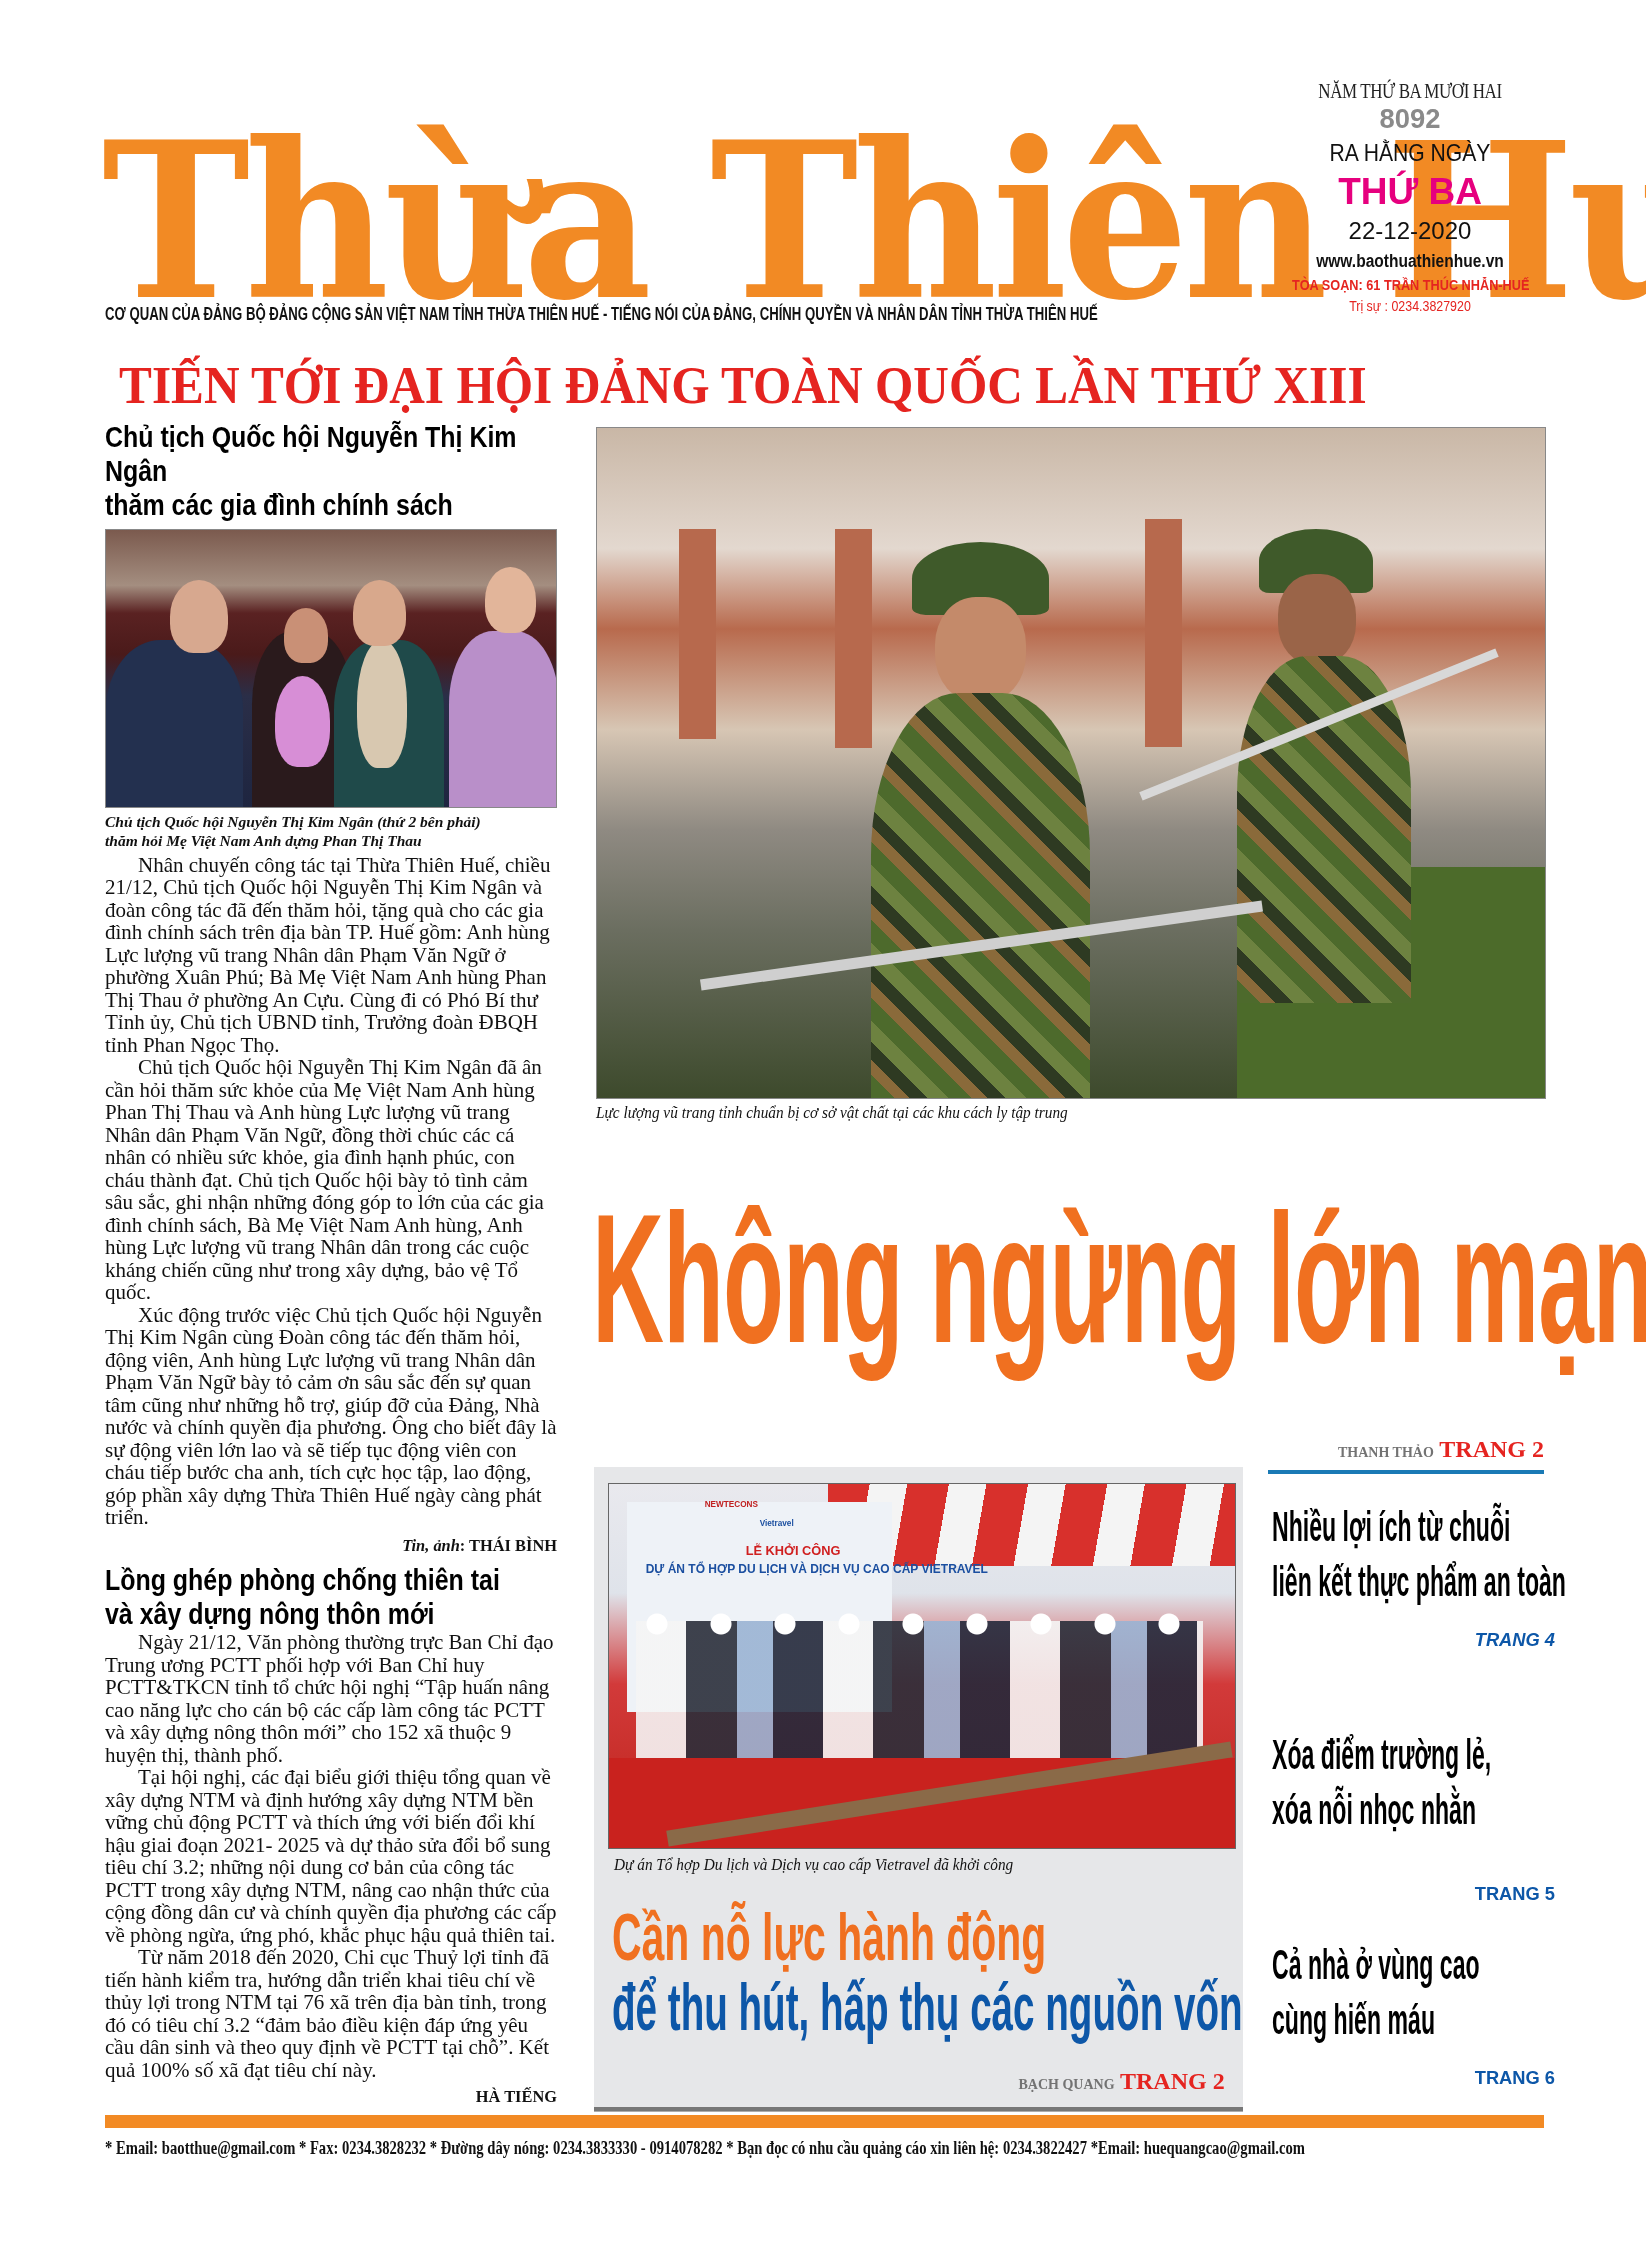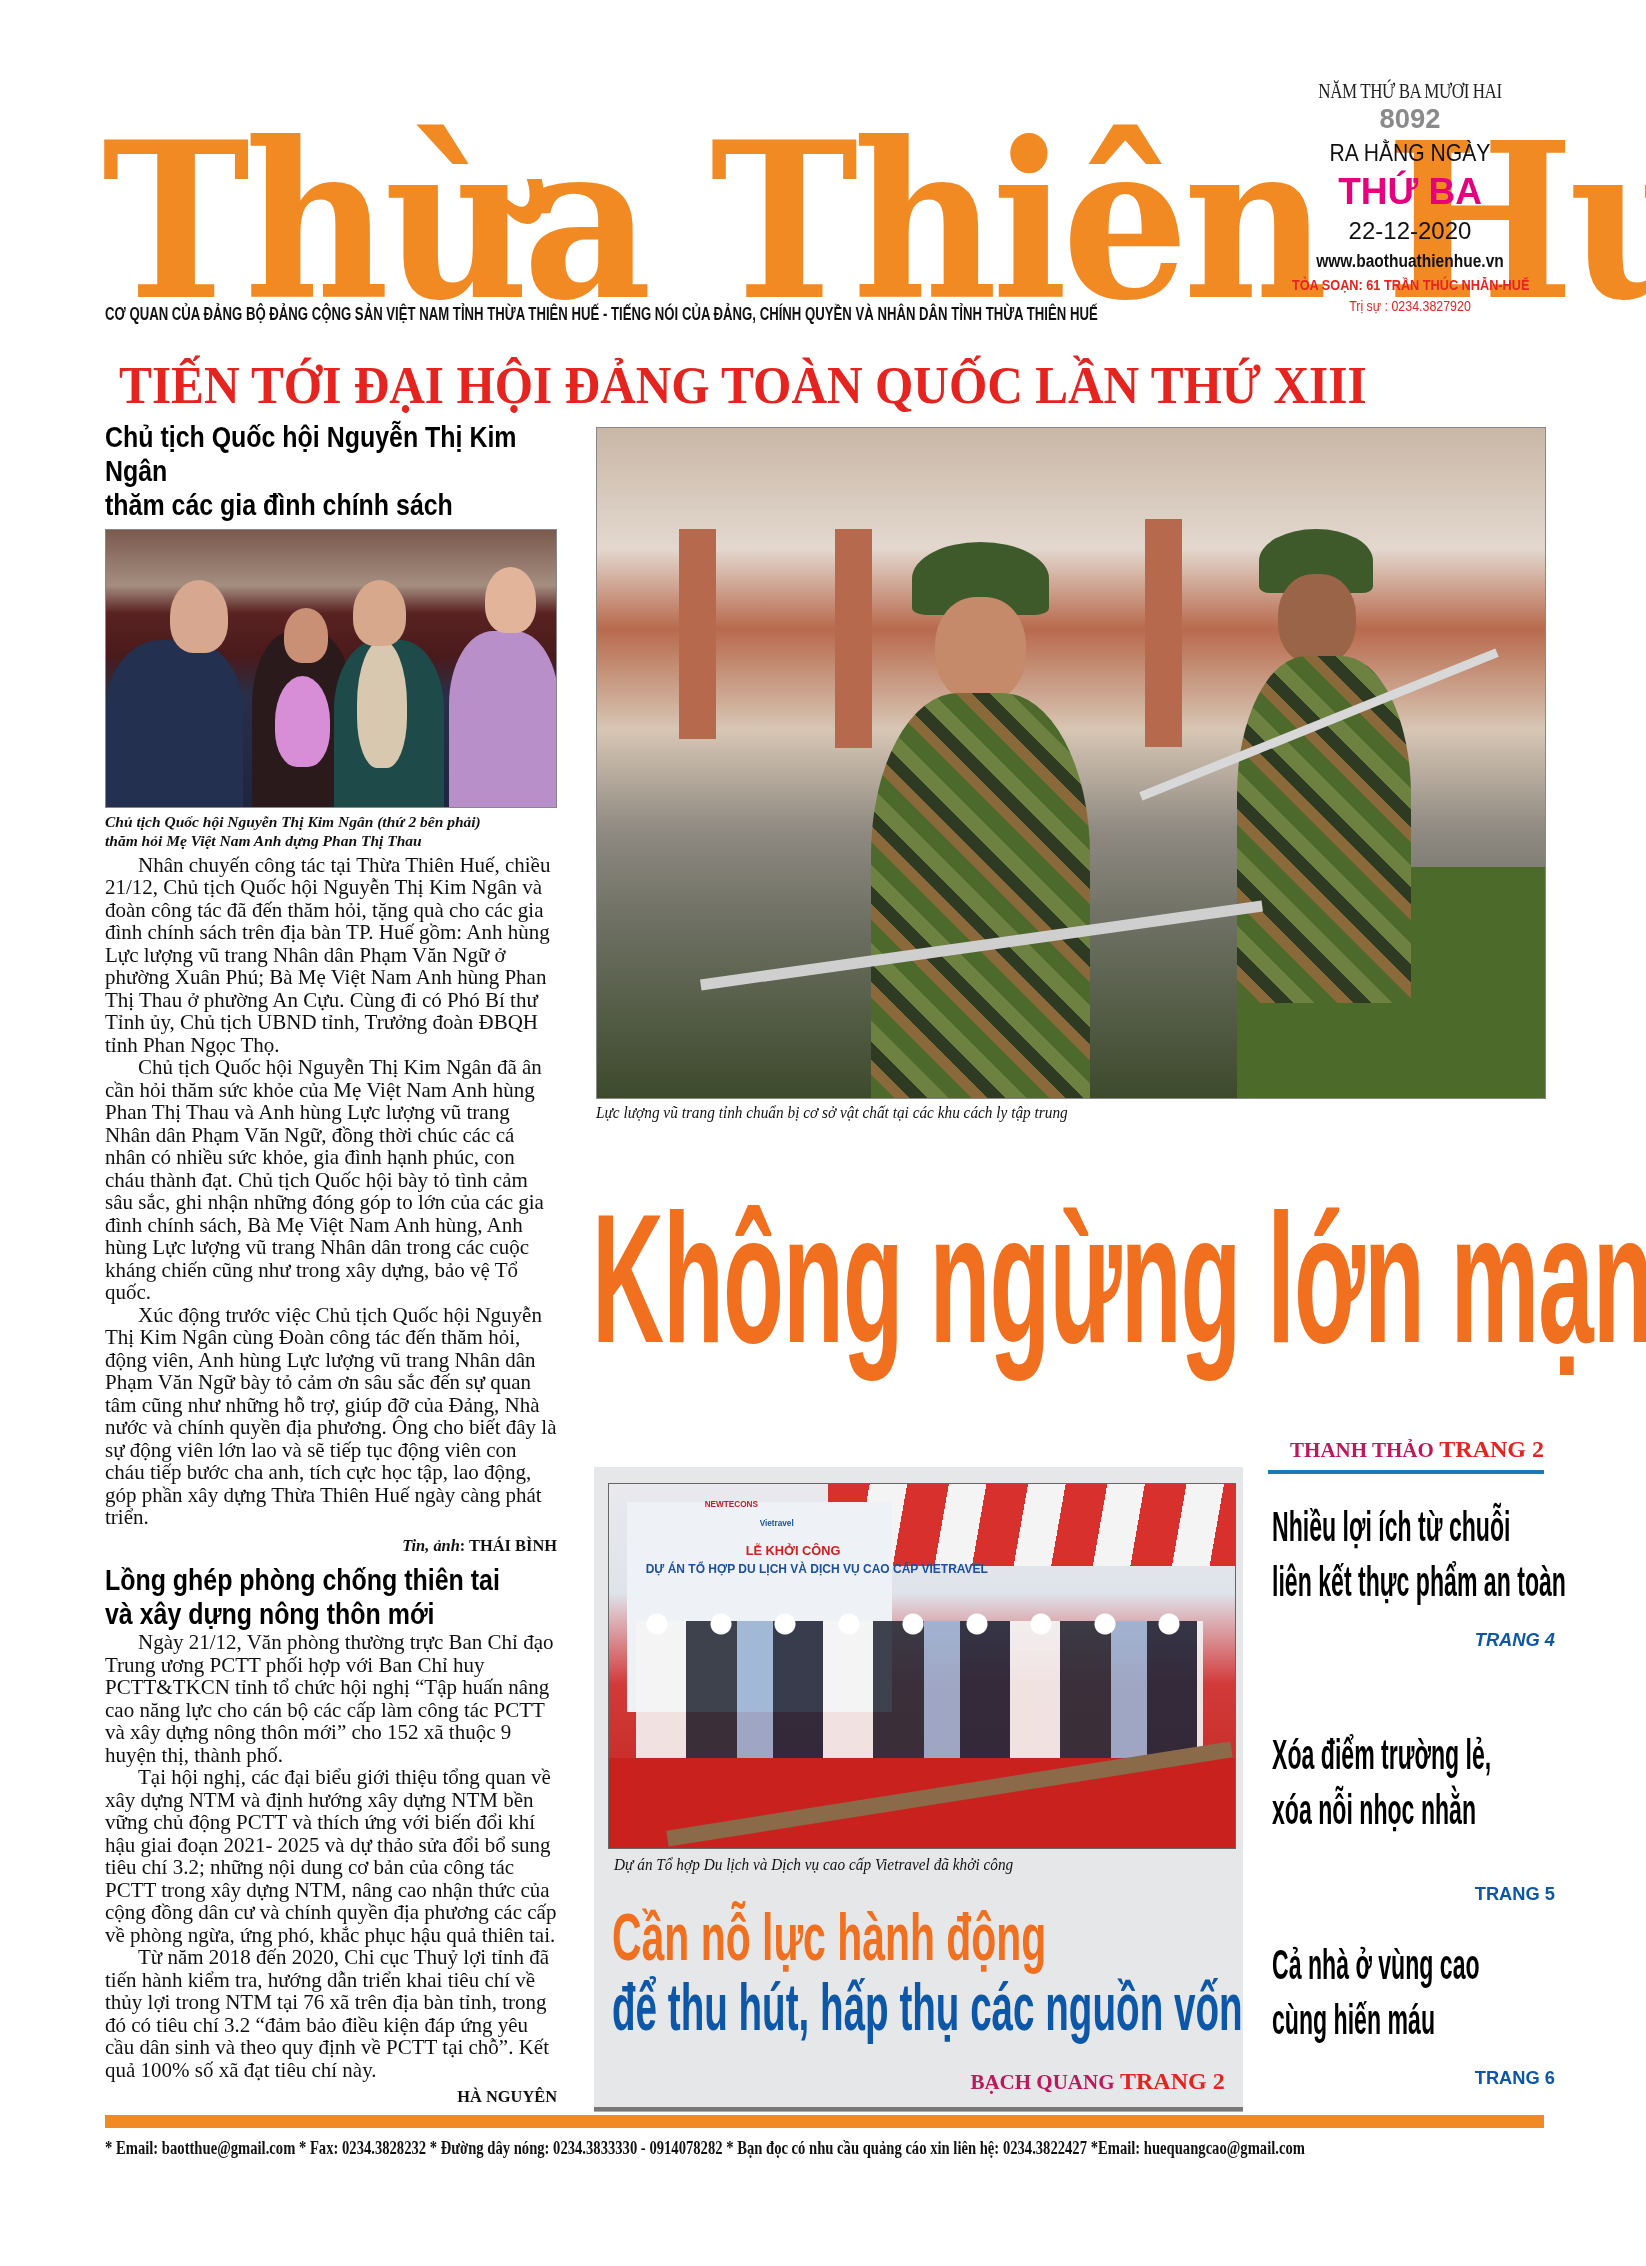--- a/index.html
+++ b/index.html
@@ -39,21 +39,21 @@
 
   
   .big-headline { left:592px; top:1165px; width:959px; font-family:"Liberation Sans", sans-serif; font-weight:bold; color:#f07020; font-size:183px; line-height:228px; white-space:nowrap; transform:scaleX(0.545); transform-origin:left top; letter-spacing:-1.8px; }
 
   
   .teaser { left:1272px; width:283px; }
   .teaser-title { font-family:"Liberation Sans", sans-serif; font-weight:bold; font-size:42px; line-height:55px; color:#000; transform:scaleX(0.55); transform-origin:left top; white-space:nowrap; }
   .teaser-page { font-family:"Liberation Sans", sans-serif; font-weight:bold; font-size:18.3px; color:#0d57a8; text-align:right; }
 
   .credit-row { font-family:"Liberation Serif", serif; font-weight:bold; text-align:right; white-space:nowrap; }
-  .credit-name { font-size:21px; color:#be185d; }
+  .credit-name { font-size:14px; color:#737373; }
   .credit-page { font-size:24px; color:#e52420; margin-left:5.5px; }
 
   
   .gray-box { left:594px; top:1467px; width:649px; height:640px; background:#e6e7e9; box-shadow:0 4.6px 0 #777; }
   .ceremony-photo { position:absolute; left:13.7px; top:15.5px; width:626px; height:364px; background:linear-gradient(180deg,#e9e9ee 0%,#dfe3ea 30%,#d23a3a 55%,#c9302c 75%,#b3261f 100%); border:0.9px solid #666; overflow:hidden; }
   .box-caption { position:absolute; left:20px; top:387px; font-style:italic; font-size:17.4px; color:#111; white-space:nowrap; transform:scaleX(0.88); transform-origin:left top; }
   .box-hl-1 { position:absolute; left:18.3px; top:434px; font-family:"Liberation Sans", sans-serif; font-weight:bold; color:#f07020; font-size:66px; line-height:73px; white-space:nowrap; transform:scaleX(0.62); transform-origin:left top; }
   .box-hl-2 { position:absolute; left:18.3px; top:504px; font-family:"Liberation Sans", sans-serif; font-weight:bold; color:#0d57a8; font-size:66px; line-height:73px; white-space:nowrap; transform:scaleX(0.585); transform-origin:left top; }
   .box-credit { position:absolute; right:18.3px; top:601px; }
 
@@ -115,21 +115,21 @@
   <div style="margin-top:7.3px;">
     <div class="hl-black">
       <div>Lồng ghép phòng chống thiên tai</div>
       <div>và xây dựng nông thôn mới</div>
     </div>
     <div class="body-text">
       <p>Ngày 21/12, Văn phòng thường trực Ban Chỉ đạo Trung ương PCTT phối hợp với Ban Chỉ huy PCTT&amp;TKCN tỉnh tổ chức hội nghị “Tập huấn nâng cao năng lực cho cán bộ các cấp làm công tác PCTT và xây dựng nông thôn mới” cho 152 xã thuộc 9 huyện thị, thành phố.</p>
       <p>Tại hội nghị, các đại biểu giới thiệu tổng quan về xây dựng NTM và định hướng xây dựng NTM bền vững chủ động PCTT và thích ứng với biến đổi khí hậu giai đoạn 2021- 2025 và dự thảo sửa đổi bổ sung tiêu chí 3.2; những nội dung cơ bản của công tác PCTT trong xây dựng NTM, nâng cao nhận thức của cộng đồng dân cư và chính quyền địa phương các cấp về phòng ngừa, ứng phó, khắc phục hậu quả thiên tai.</p>
       <p>Từ năm 2018 đến 2020, Chi cục Thuỷ lợi tỉnh đã tiến hành kiểm tra, hướng dẫn triển khai tiêu chí về thủy lợi trong NTM tại 76 xã trên địa bàn tỉnh, trong đó có tiêu chí 3.2 “đảm bảo điều kiện đáp ứng yêu cầu dân sinh và theo quy định về PCTT tại chỗ”. Kết quả 100% số xã đạt tiêu chí này.</p>
     </div>
-    <div class="byline" style="margin-top:5.5px;">HÀ NGUYÊN</div>
+    <div class="byline" style="margin-top:5.5px;">HÀ TIẾNG</div>
   </div>
 </div>
 
 <div class="abs photo ph-soldiers" style="left:596px;top:427px;width:948px;height:670px;">
 
   <div class="abs" style="left:82px;top:101px;width:37px;height:210px;background:#b7694d;"></div>
   <div class="abs" style="left:238px;top:101px;width:37px;height:219px;background:#b7694d;"></div>
   <div class="abs" style="left:548px;top:91px;width:37px;height:228px;background:#b7694d;"></div>
   <div class="abs" style="left:640px;top:439px;width:309px;height:231px;background:#4c6b2a;"></div>
 

